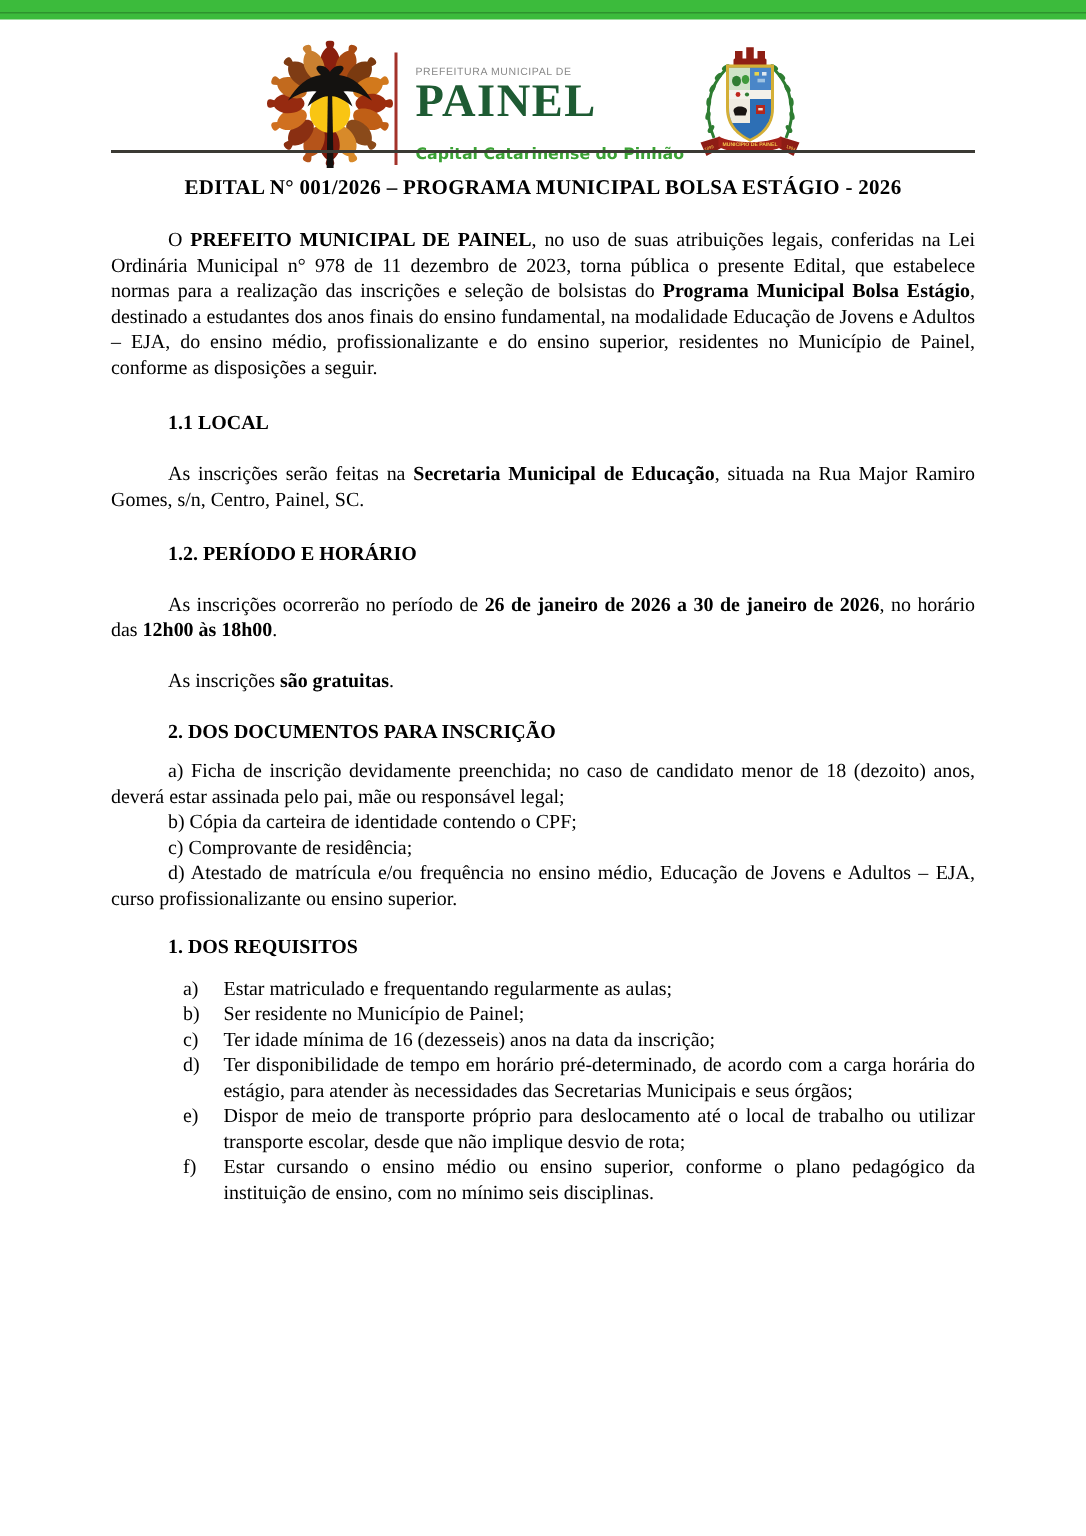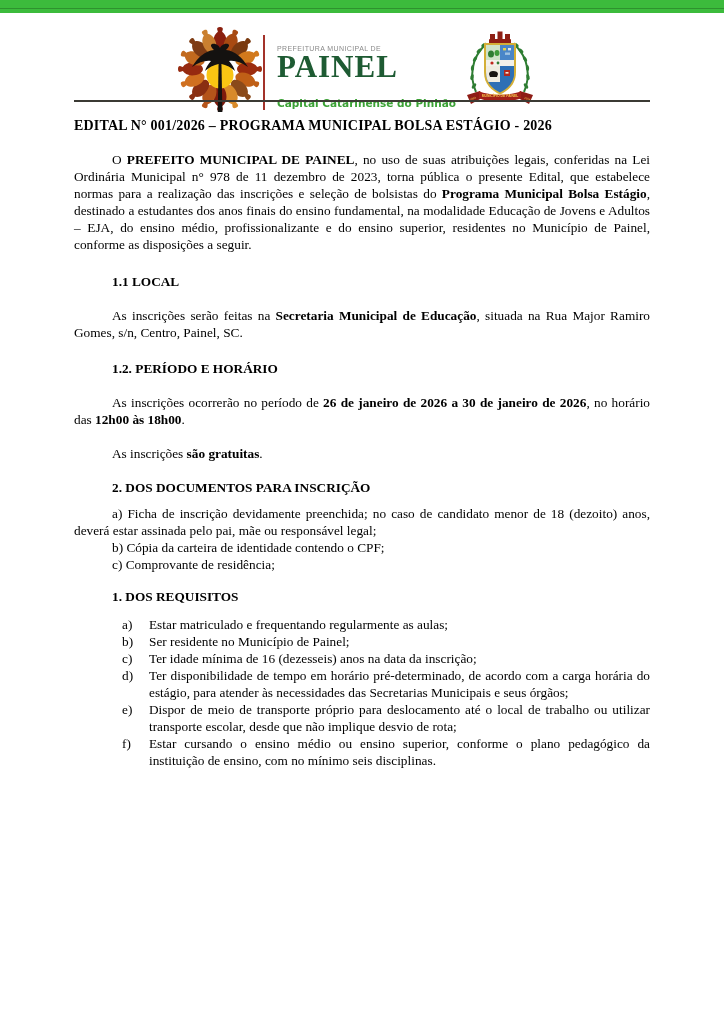--- a/index.html
+++ b/index.html
@@ -13,21 +13,21 @@
   .header{position:relative;height:87px;}
   .sunburst{position:absolute;left:178px;top:14px;width:84px;height:88px;}
   .brand-sep{position:absolute;left:263px;top:22px;width:2px;height:75px;background:#a3322a;}
   .brand{position:absolute;left:277px;top:32px;width:170px;}
   .brand-eyebrow{font-family:"Liberation Sans",sans-serif;font-size:7px;letter-spacing:.4px;color:#8a8a8a;}
   .brand-name{font-family:"Liberation Serif",serif;font-weight:bold;font-size:31px;line-height:30px;letter-spacing:1px;color:#1e5b33;}
   .brand-tagline{font-family:"DejaVu Sans",sans-serif;font-weight:bold;font-size:10.5px;color:#3ba135;margin-top:15px;white-space:nowrap;}
   .coat{position:absolute;left:462px;top:17px;width:76px;height:82px;}
   .rule{position:absolute;top:100px;left:74px;width:576px;height:2px;background:#3b3a34;}
   .content{position:absolute;top:102px;left:74px;width:576px;font-size:13.3px;line-height:17px;text-align:justify;}
-  .doc-title{text-align:left;font-weight:bold;font-size:14px;letter-spacing:.2px;margin-top:16px;line-height:16px;}
+  .doc-title{text-align:center;font-weight:bold;font-size:14px;letter-spacing:.2px;margin-top:16px;line-height:16px;}
   p.para{margin:17px 0 0 0;text-indent:38px;}
   .hblock{margin:20px 0 0 0;font-weight:bold;text-indent:38px;text-align:left;}
   .hline{text-indent:38px;}
   .h12{margin-top:19px;}
   .h13{margin-top:17px;}
   .h2s{margin-top:17px;}
   .h3s{margin-top:15px;}
   .docitems{margin-top:9px;}
   .docitems p{margin:0;text-indent:38px;}
   .reqlist{margin-top:11px;}
@@ -158,20 +158,21 @@
   <div class="hblock h12">1.2. PERÍODO E HORÁRIO</div>
   <p class="para">As inscrições ocorrerão no período de <b>26 de janeiro de 2026 a 30 de janeiro de 2026</b>, no horário das <b>12h00 às 18h00</b>.</p>
 
   <p class="para">As inscrições <b>são gratuitas</b>.</p>
 
   <div class="hblock h2s">2. DOS DOCUMENTOS PARA INSCRIÇÃO</div>
   <div class="docitems">
     <p>a) Ficha de inscrição devidamente preenchida; no caso de candidato menor de 18 (dezoito) anos, deverá estar assinada pelo pai, mãe ou responsável legal;</p>
     <p>b) Cópia da carteira de identidade contendo o CPF;</p>
     <p>c) Comprovante de residência;</p>
+    <p>d) Atestado de matrícula e/ou frequência no ensino médio, Educação de Jovens e Adultos – EJA, curso profissionalizante ou ensino superior.</p>
   </div>
 
   <div class="hblock h3s">1. DOS REQUISITOS</div>
   <div class="reqlist">
     <div class="req-item">
       <span class="req-letter">a)</span>
       <span>Estar matriculado e frequentando regularmente as aulas;</span>
     </div>
     <div class="req-item">
       <span class="req-letter">b)</span>

